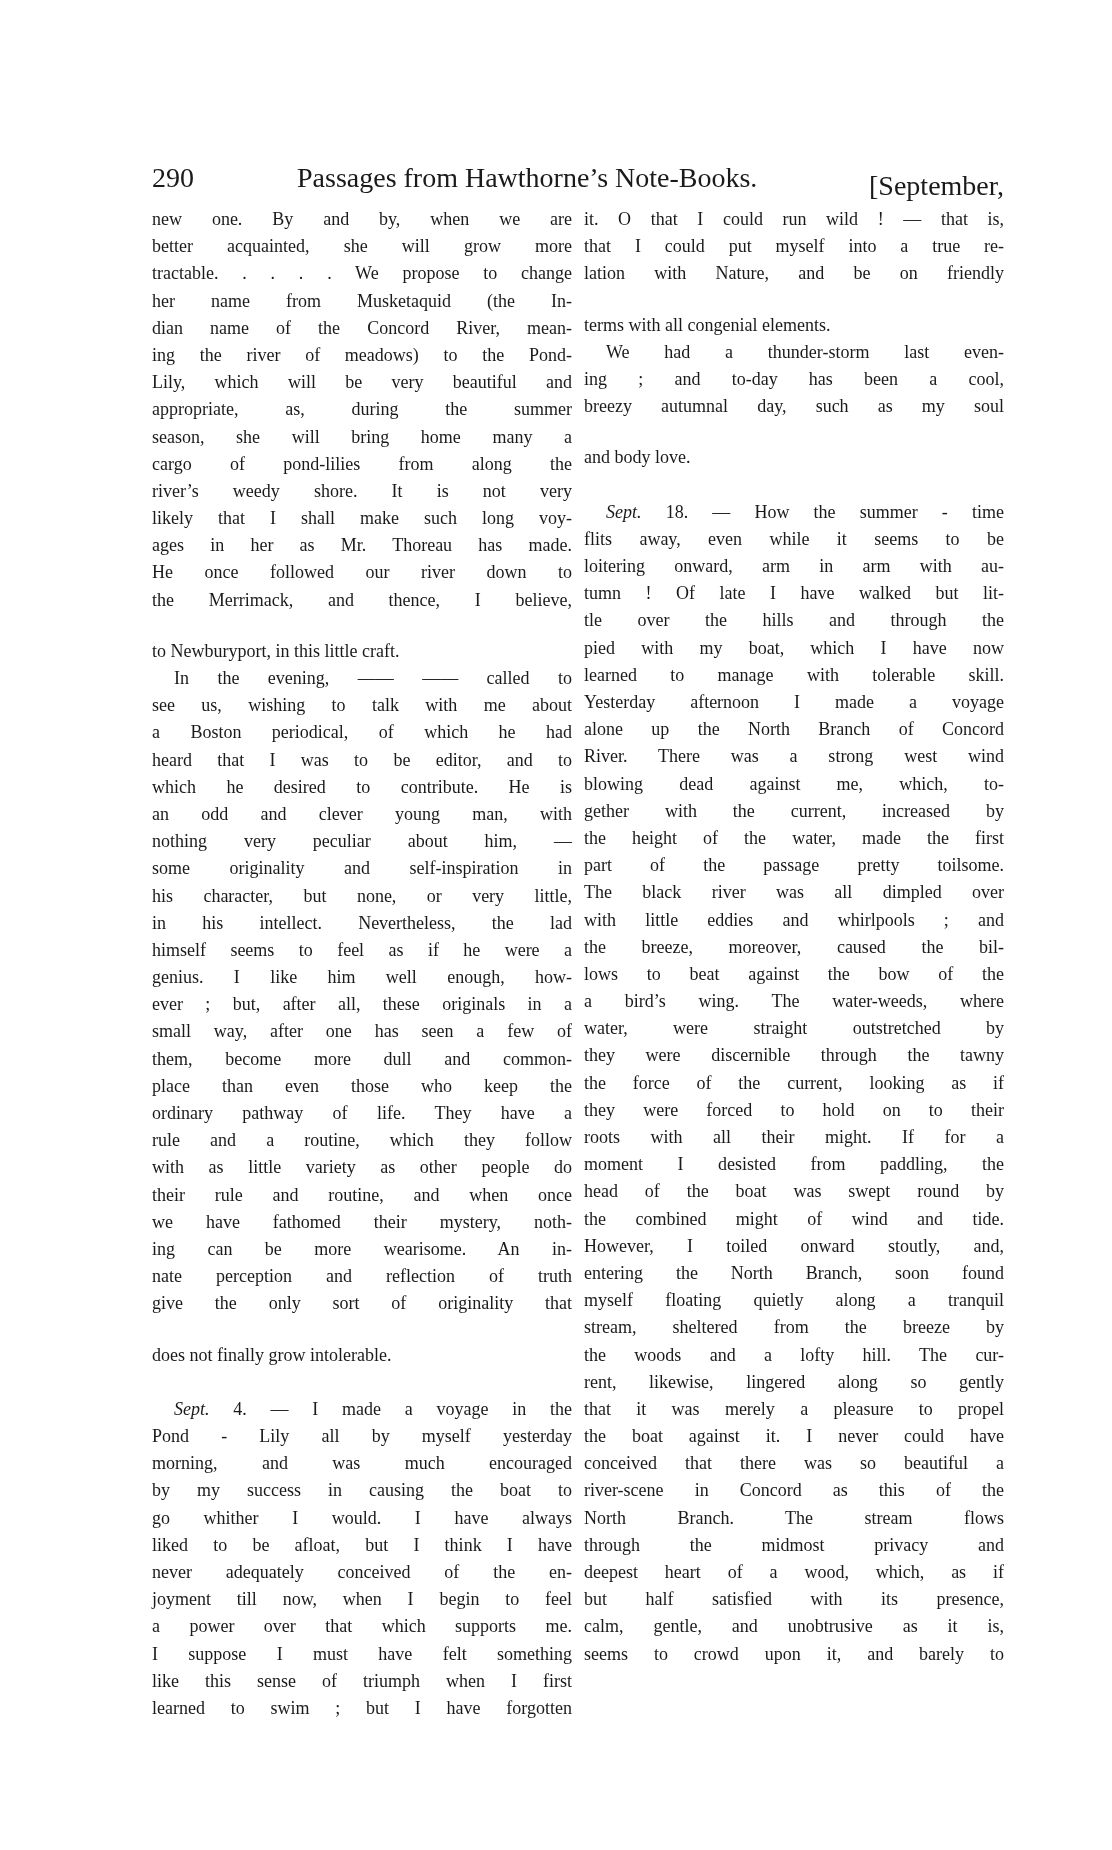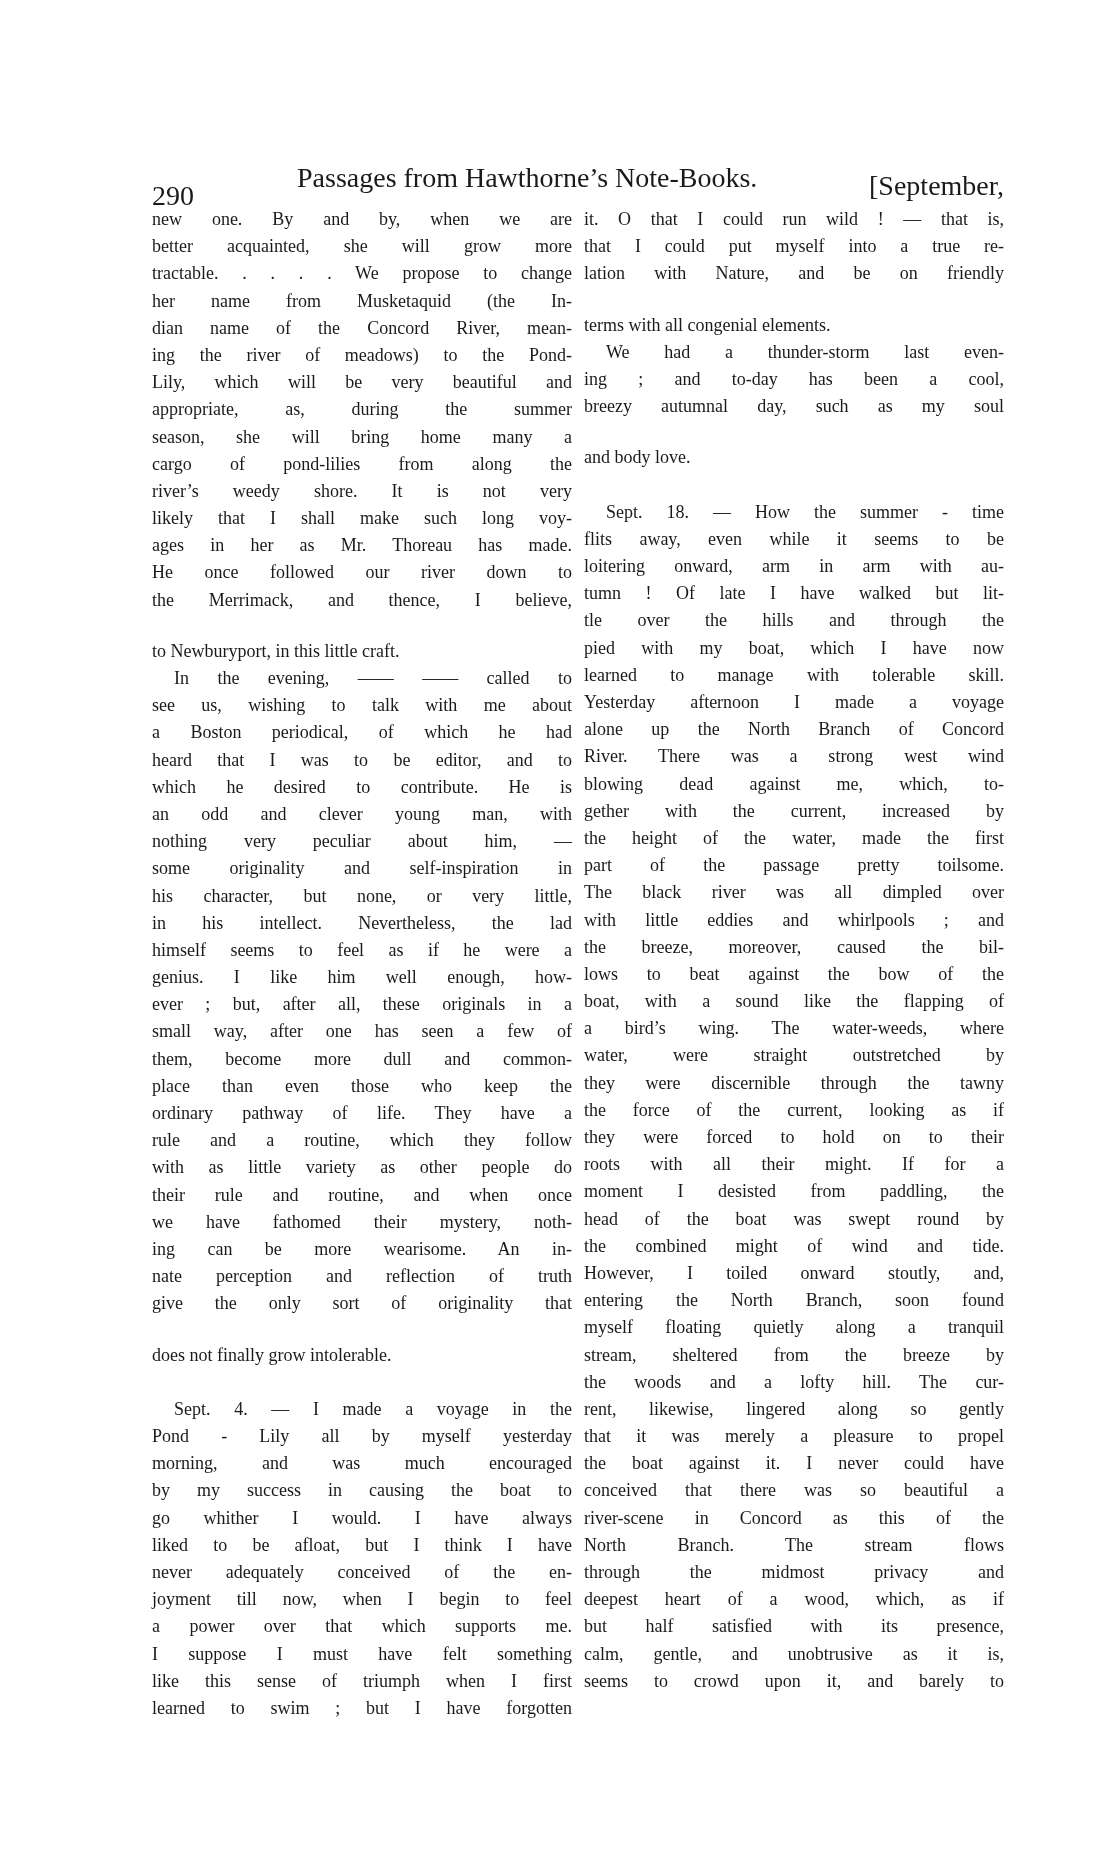--- a/index.html
+++ b/index.html
@@ -1,31 +1,31 @@
 <!DOCTYPE html>
 <html><head>
 <meta charset="utf-8">
 <style>
   html, body { margin: 0; padding: 0; background: #ffffff; }
   body { width: 1112px; height: 1850px; position: relative; overflow: hidden;
          font-family: "Liberation Serif", "DejaVu Serif", serif; color: #1a1a1a; }
   .header { position: absolute; top: 158px; left: 152px; width: 852px; height: 40px;
             font-size: 28px; line-height: 40px; }
-  .page-num { position: absolute; left: 0; top: 0; margin-top: 18px; }
+  .page-num { position: absolute; left: 0; top: 0; }
   .running-title { position: absolute; left: 145px; top: 0; }
   .running-month { position: absolute; right: 0; top: 8px; }
   .col { position: absolute; top: 206px; width: 420px; font-size: 18px; line-height: 27.2px;
          text-align: justify; }
   .col-left { left: 152px; }
   .col-right { left: 584px; }
   .line { display: block; height: 27.2px; white-space: nowrap; text-align-last: justify; text-align: justify; }
   .line.last { text-align-last: left; margin-top: 24px; }
   .line.indent { padding-left: 22px; }
   .gap { display: block; height: 27.2px; }
-  .it { }
+  .it { font-style: italic; }
 </style>
 </head>
 <body>
 
 <div class="header">
   <span class="page-num">290</span>
   <span class="running-title">Passages from Hawthorne’s Note-Books.</span>
   <span class="running-month">[September,</span>
 </div>
 
@@ -106,21 +106,20 @@
     <span class="line ">alone up the North Branch of Concord</span>
     <span class="line ">River.  There was a strong west wind</span>
     <span class="line ">blowing dead against me, which, to-</span>
     <span class="line ">gether with the current, increased by</span>
     <span class="line ">the height of the water, made the first</span>
     <span class="line ">part of the passage pretty toilsome.</span>
     <span class="line ">The black river was all dimpled over</span>
     <span class="line ">with little eddies and whirlpools ; and</span>
     <span class="line ">the breeze, moreover, caused the bil-</span>
     <span class="line ">lows to beat against the bow of the</span>
-    <span class="line ">boat, with a sound like the flapping of</span>
     <span class="line ">a bird’s wing.  The water-weeds, where</span>
     <span class="line ">water, were straight outstretched by</span>
     <span class="line ">they were discernible through the tawny</span>
     <span class="line ">the force of the current, looking as if</span>
     <span class="line ">they were forced to hold on to their</span>
     <span class="line ">roots with all their might.  If for a</span>
     <span class="line ">moment I desisted from paddling, the</span>
     <span class="line ">head of the boat was swept round by</span>
     <span class="line ">the combined might of wind and tide.</span>
     <span class="line ">However, I toiled onward stoutly, and,</span>

